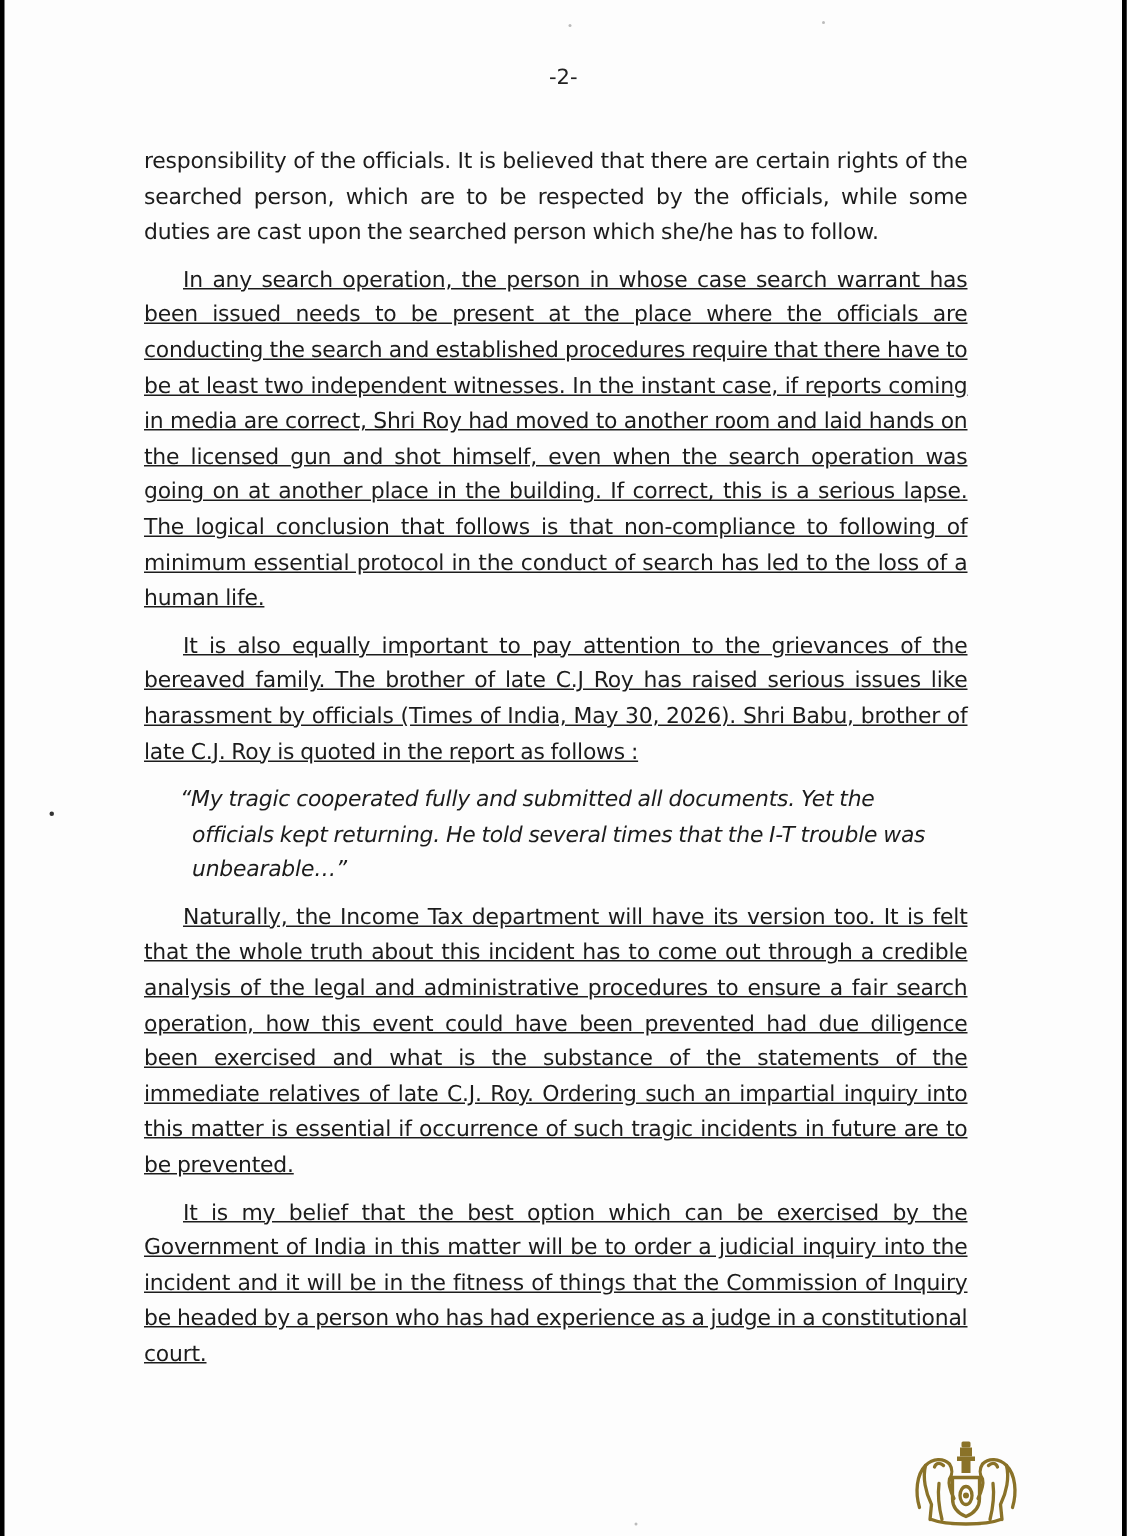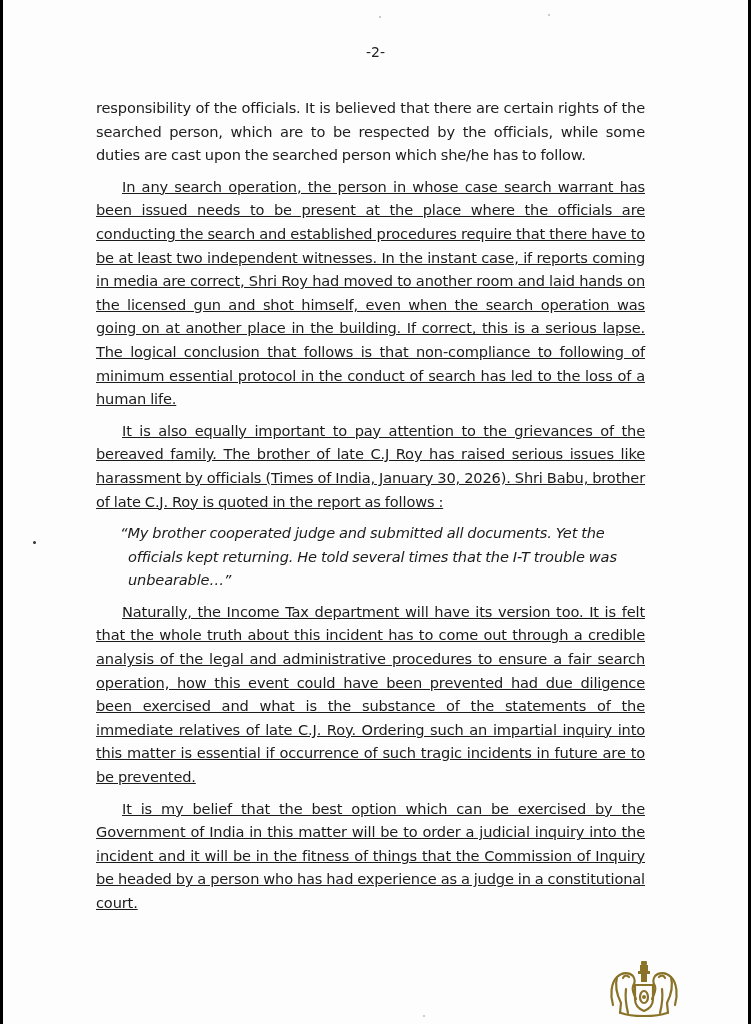--- a/index.html
+++ b/index.html
@@ -89,22 +89,22 @@
   </style>
 </head>
 <body>
 
 <div class="page">
   <div class="page-number">-2-</div>
 
   <div class="body-text">
     <p class="para">responsibility of the officials. It is believed that there are certain rights of the searched person, which are to be respected by the officials, while some duties are cast upon the searched person which she/he has to follow.</p>
     <p class="para indent">In any search operation, the person in whose case search warrant has been issued needs to be present at the place where the officials are conducting the search and established procedures require that there have to be at least two independent witnesses. In the instant case, if reports coming in media are correct, Shri Roy had moved to another room and laid hands on the licensed gun and shot himself, even when the search operation was going on at another place in the building. If correct, this is a serious lapse. The logical conclusion that follows is that non-compliance to following of minimum essential protocol in the conduct of search has led to the loss of a human life.</p>
-    <p class="para indent">It is also equally important to pay attention to the grievances of the bereaved family. The brother of late C.J Roy has raised serious issues like harassment by officials (Times of India, January 30, 2026). Shri Babu, brother of late C.J. Roy is quoted in the report as follows :</p>
-    <p class="quote">“My brother cooperated judge and submitted all documents. Yet the officials kept returning. He told several times that the I-T trouble was unbearable…”</p>
+    <p class="para indent">It is also equally important to pay attention to the grievances of the bereaved family. The brother of late C.J Roy has raised serious issues like harassment by officials (Times of India, May 30, 2026). Shri Babu, brother of late C.J. Roy is quoted in the report as follows :</p>
+    <p class="quote">“My tragic cooperated fully and submitted all documents. Yet the officials kept returning. He told several times that the I-T trouble was unbearable…”</p>
     <p class="para indent">Naturally, the Income Tax department will have its version too. It is felt that the whole truth about this incident has to come out through a credible analysis of the legal and administrative procedures to ensure a fair search operation, how this event could have been prevented had due diligence been exercised and what is the substance of the statements of the immediate relatives of late C.J. Roy. Ordering such an impartial inquiry into this matter is essential if occurrence of such tragic incidents in future are to be prevented.</p>
     <p class="para indent">It is my belief that the best option which can be exercised by the Government of India in this matter will be to order a judicial inquiry into the incident and it will be in the fitness of things that the Commission of Inquiry be headed by a person who has had experience as a judge in a constitutional court.</p>
   </div>
 
   <div class="stray-dot"></div>
   <div class="speck" style="left:376px;top:16px;"></div>
   <div class="speck" style="left:545px;top:14px;"></div>
   <div class="speck" style="left:420px;top:1015px;"></div>
 
   <svg class="emblem" viewBox="0 0 74 64">

